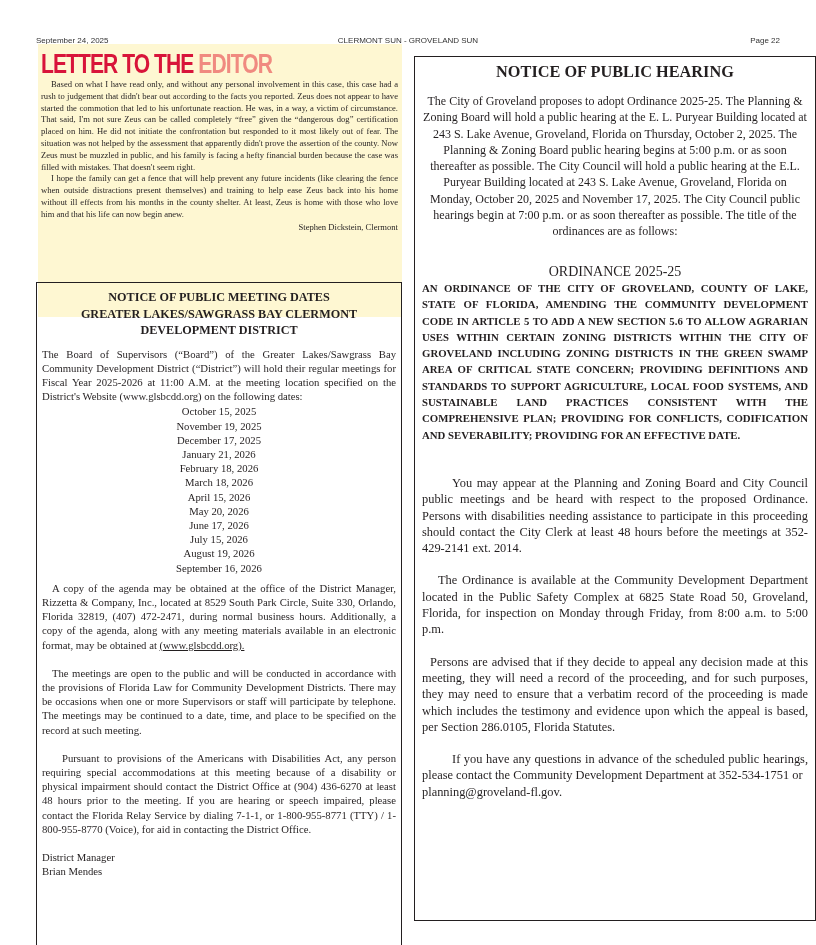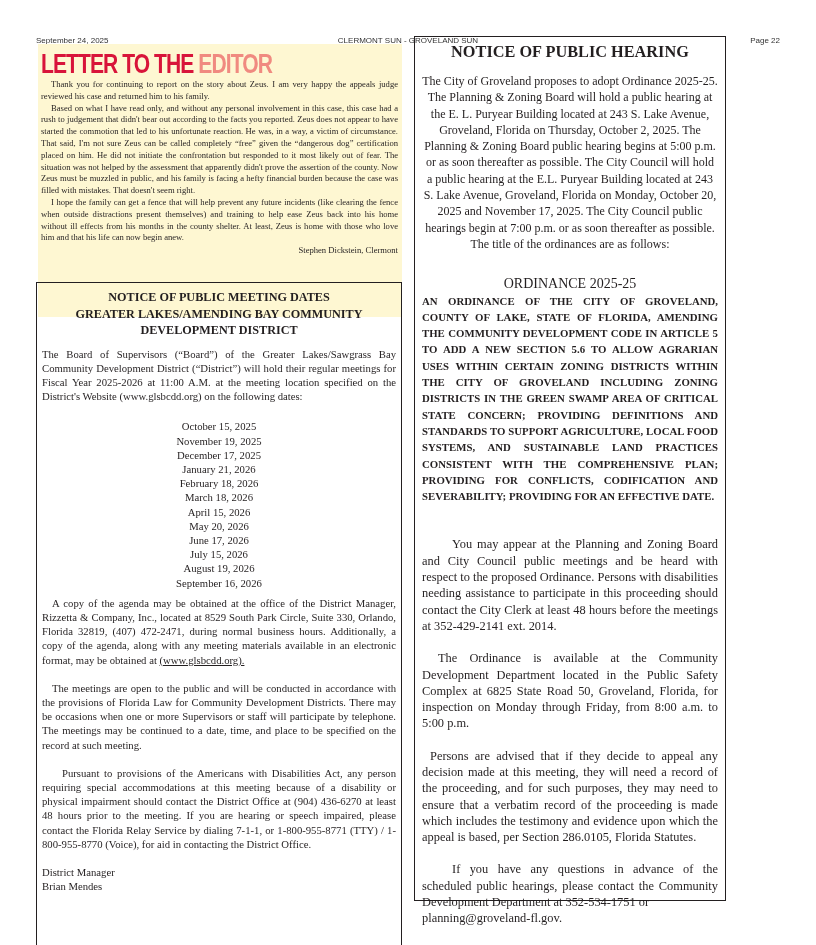--- a/index.html
+++ b/index.html
@@ -17,60 +17,59 @@
   .letter-title .t1 { color: #d8143a; }
   .letter-title .t2 { color: #f08a80; }
   .letter p { font-size: 8.6px; line-height: 11.8px; text-align: justify; text-indent: 10px; }
   .letter .sig { text-align: right; text-indent: 0; margin-top: 1px; }
 
   
   .box-left { position: absolute; left: 36px; top: 282px; width: 366px; height: 787px; border: 1.5px solid #231f20; padding: 6px 5px 0 5px; }
   .box-left h2 { font-size: 12.2px; line-height: 16.5px; font-weight: bold; text-align: center; }
   .box-left p { font-size: 10.7px; line-height: 14.2px; text-align: justify; }
   .box-left .p-intro { margin-top: 8px; }
-  .dates { list-style: none; text-align: center; margin-top: 16px; margin-bottom: 6px; }
+  .dates { list-style: none; text-align: center; margin-top: 1px; margin-bottom: 6px; }
   .dates li { font-size: 10.7px; line-height: 14.2px; }
   .indent1 { text-indent: 10px; }
   .indent2 { text-indent: 20px; }
   .gap { margin-top: 14px; }
   .link { text-decoration: underline; }
   .signoff { margin-top: 14px; text-align: left !important; }
 
   
-  .box-right { position: absolute; left: 414px; top: 36px; width: 312px; height: 865px; border: 1.5px solid #231f20; padding: 4px 7px 0 7px; }
+  .box-right { position: absolute; left: 414px; top: 56px; width: 402px; height: 865px; border: 1.5px solid #231f20; padding: 4px 7px 0 7px; }
   .box-right h1 { font-size: 16.3px; line-height: 22px; font-weight: bold; text-align: center; }
   .box-right .intro { font-size: 12px; line-height: 16.3px; text-align: center; margin-top: 10px; }
   .ord-title { font-size: 14px; line-height: 16.3px; font-weight: normal; text-align: center; margin-top: 24px; }
   .ord-body { font-size: 10.8px; line-height: 16.3px; font-weight: bold; text-align: justify; text-align-last: left; }
   .box-right .body-p { font-size: 12.4px; line-height: 16.3px; text-align: justify; }
   .rp1 { margin-top: 32px; text-indent: 30px; }
   .rp2 { margin-top: 16px; text-indent: 16px; }
   .rp3 { margin-top: 16px; text-indent: 8px; }
   .rp4 { margin-top: 16px; text-indent: 30px; }
   .rp4 .email { display: block; text-indent: 0; }
 </style>
 </head>
 <body>
 
 <div class="hdr hdr-date">September 24, 2025</div>
 <div class="hdr hdr-center">CLERMONT SUN  - GROVELAND SUN</div>
 <div class="hdr hdr-page">Page 22</div>
 
 <section class="letter">
   <div class="letter-title"><span class="t1">LETTER TO THE </span><span class="t2">EDITOR</span></div>
-  <p>Thank you for continuing to report on the story about Zeus.  I am very happy the appeals judge reviewed his case and returned him to his family.</p>
   <p>Based on what I have read only, and without any personal involvement in this case, this case had a rush to judgement that didn't bear out according to the facts you reported.  Zeus does not appear to have started the commotion that led to his unfortunate reaction.  He was, in a way, a victim of circumstance.  That said, I'm not sure Zeus can be called completely “free” given the “dangerous dog” certification placed on him.  He did not initiate the confrontation but responded to it most likely out of fear.  The situation was not helped by the assessment that apparently didn't prove the assertion of the county. Now Zeus must be muzzled in public, and his family is facing a hefty financial burden because the case was filled with mistakes. That doesn't seem right.</p>
   <p>I hope the family can get a fence that will help prevent any future incidents (like clearing the fence when outside distractions present themselves) and training to help ease Zeus back into his home without ill effects from his months in the county shelter.  At least, Zeus is home with those who love him and that his life can now begin anew.</p>
   <p class="sig">Stephen Dickstein, Clermont</p>
 </section>
 
 <section class="box-left">
   <h2>
     <div>NOTICE OF PUBLIC MEETING DATES</div>
-    <div>GREATER LAKES/AMENDING BAY COMMUNITY</div>
+    <div>GREATER LAKES/SAWGRASS BAY CLERMONT</div>
     <div>DEVELOPMENT DISTRICT</div>
   </h2>
   <p class="p-intro">The Board of Supervisors (“Board”) of the Greater Lakes/Sawgrass Bay Community Development District (“District”) will hold their regular meetings for Fiscal Year 2025-2026 at 11:00 A.M. at the meeting location specified on the District's Website (www.glsbcdd.org) on the following dates:</p>
   <ul class="dates">
     <li>October 15, 2025</li>
     <li>November 19, 2025</li>
     <li>December 17, 2025</li>
     <li>January 21, 2026</li>
     <li>February 18, 2026</li>
     <li>March 18, 2026</li>

